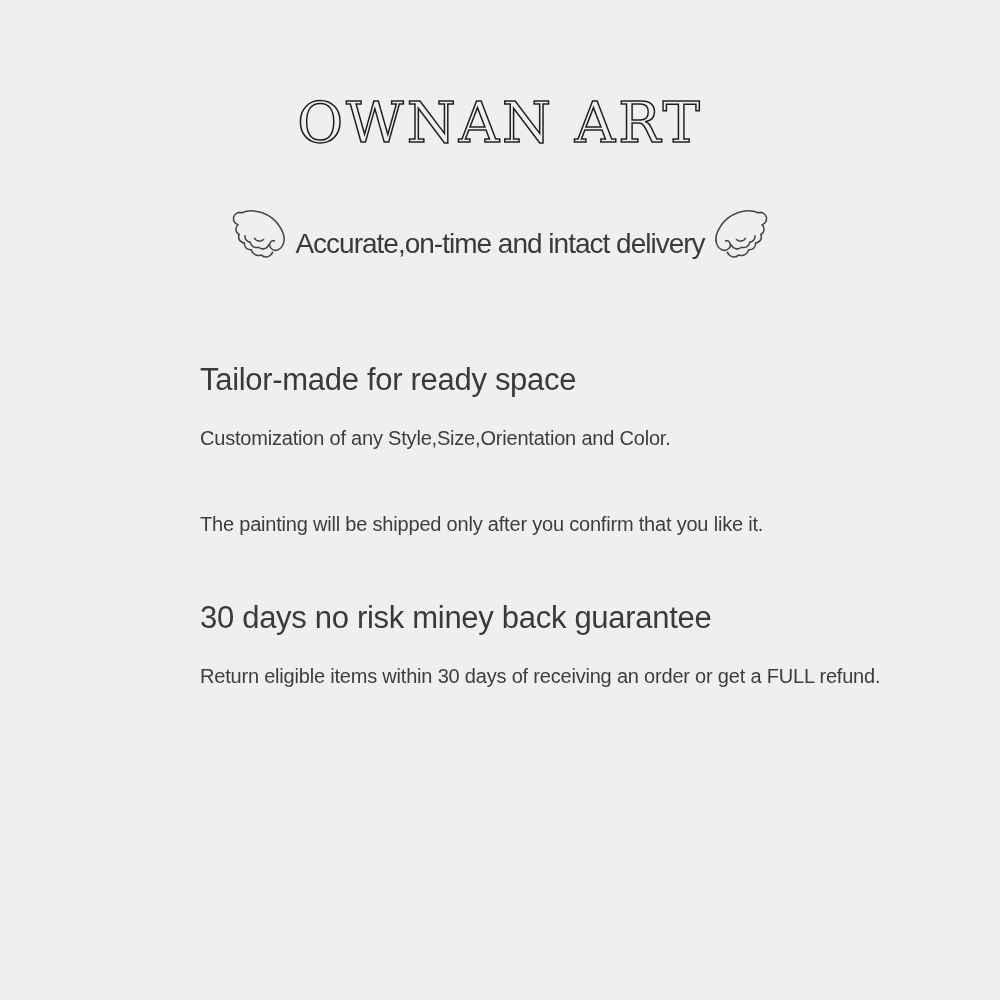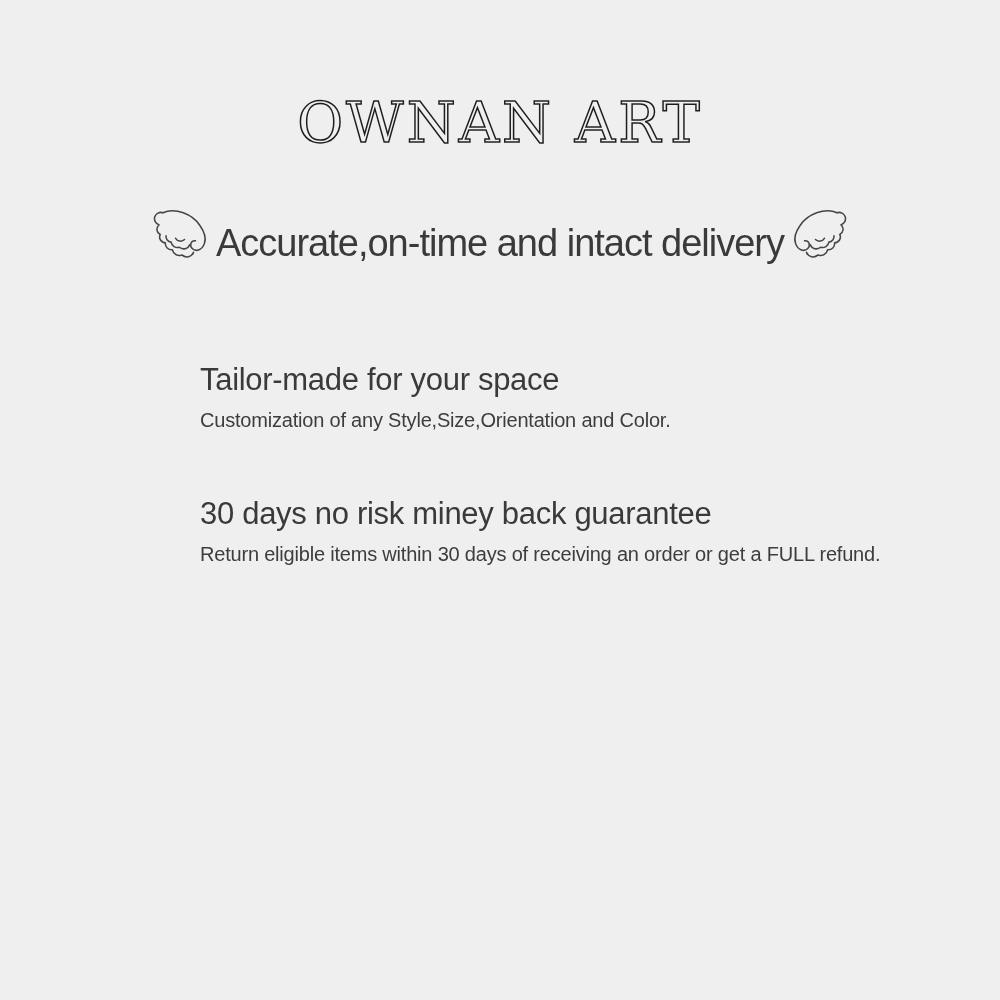--- a/index.html
+++ b/index.html
@@ -43,21 +43,21 @@
   
   .tagline-row {
     margin-top: 52px;
     display: flex;
     justify-content: center;
     align-items: center;
     gap: 2px;
   }
 
   .tagline-text {
-    font-size: 38px;
+    font-size: 28px;
     letter-spacing: -1px;
     color: #3a3a3a;
     white-space: nowrap;
   }
 
   .wing {
     width: 64px;
     height: 76px;
     flex: 0 0 auto;
   }
@@ -81,21 +81,21 @@
   .section-heading {
     font-size: 31px;
     font-weight: 400;
     letter-spacing: -0.3px;
     line-height: 1.3;
     color: #3a3a3a;
     white-space: nowrap;
   }
 
   .section-description {
-    margin-top: 8px;
+    margin-top: 26px;
     font-size: 20px;
     letter-spacing: -0.2px;
     line-height: 1.2;
     color: #3d3d3d;
     white-space: nowrap;
   }
 </style>
 </head>
 <body>
 
@@ -117,25 +117,26 @@
       <path d="M20,10 C40,2 66,12 78,30 C85,40 88,50 85,58 C82,68 72,72 66,66 C61,61 64,53 71,54"></path>
       <path d="M68,72 A11,11 0 0 1 50,76 A11,11 0 0 1 35,68 A10,10 0 0 1 24,57 A9,9 0 0 1 16,44 A9,9 0 0 1 14,29 A8,8 0 0 1 20,10"></path>
       <path d="M62,60 A10,10 0 0 1 46,64 A10,10 0 0 1 33,56 A9,9 0 0 1 25,46"></path>
       <path d="M54,52 A9,9 0 0 1 40,50"></path>
     </svg>
   </div>
 
   <div class="sections">
 
     <div class="section">
-      <div class="section-heading">Tailor-made for your space</div>
+      <div class="section-heading">Tailor-made for ready space</div>
       <div class="section-description">Customization of any Style,Size,Orientation and Color.</div>
     </div>
 
     <div class="section">
+      <div class="section-description">The painting will be shipped only after you confirm that you like it.</div>
     </div>
 
     <div class="section">
     </div>
 
     <div class="section">
       <div class="section-heading">30 days no risk miney back guarantee</div>
       <div class="section-description">Return eligible items within 30 days of receiving an order or get a FULL refund.</div>
     </div>
 

